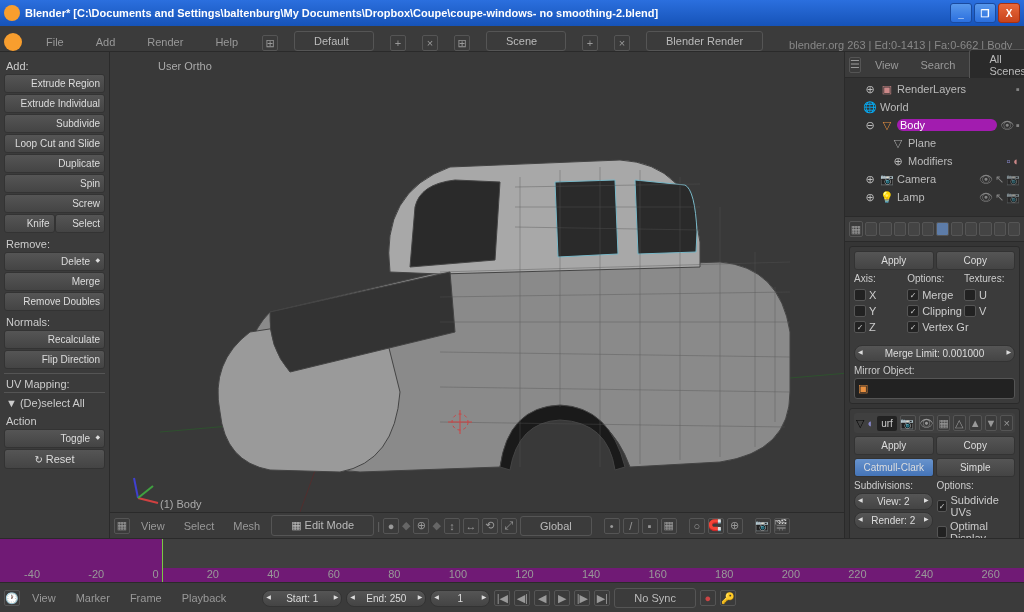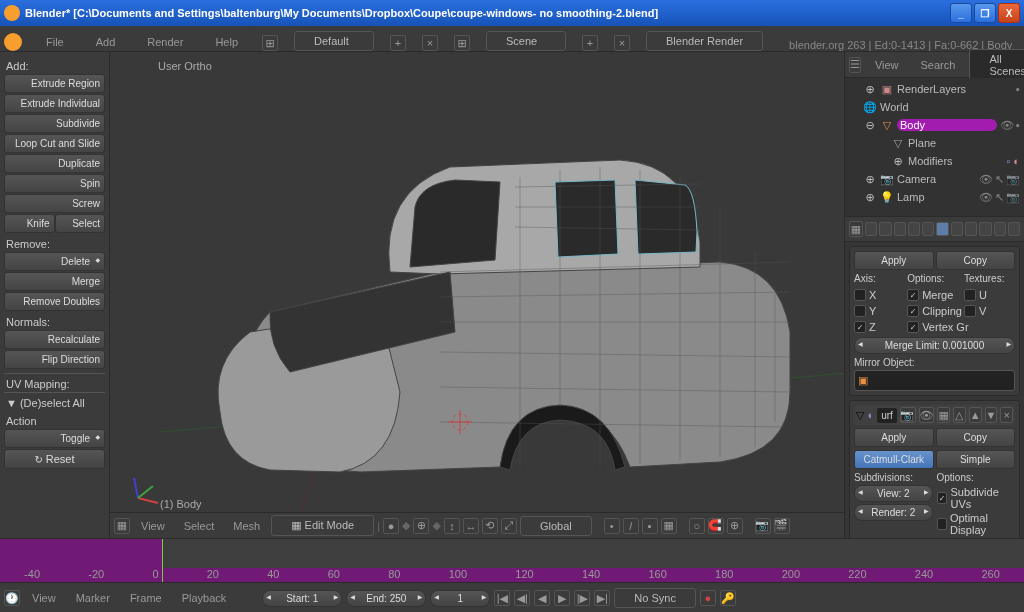--- a/index.html
+++ b/index.html
@@ -379,21 +379,21 @@
             </div>
           <div class="checkbox-row">
               <span class="checkbox checked"></span>
               <span>Z</span>
             </div>
           <div class="checkbox-row" style="grid-column:span 2">
               <span class="checkbox checked"></span>
               <span>Vertex Gr</span>
             </div>
         </div>
-        <div class="spinner" style="margin-top:3px">Merge Limit: 0.001000</div>
+        <div class="spinner" style="margin-top:11px">Merge Limit: 0.001000</div>
         <div class="section-label" style="margin-top:3px">Mirror Object:</div>
         <div class="text-field" style="display:flex;align-items:center;gap:4px">
             <span style="color:#e89040">▣</span>
           </div>
       </div>
 
       <div class="props-section">
         <div class="subsurf-header">
           <span>▽</span>
           <span style="color:#88c">◐</span>

